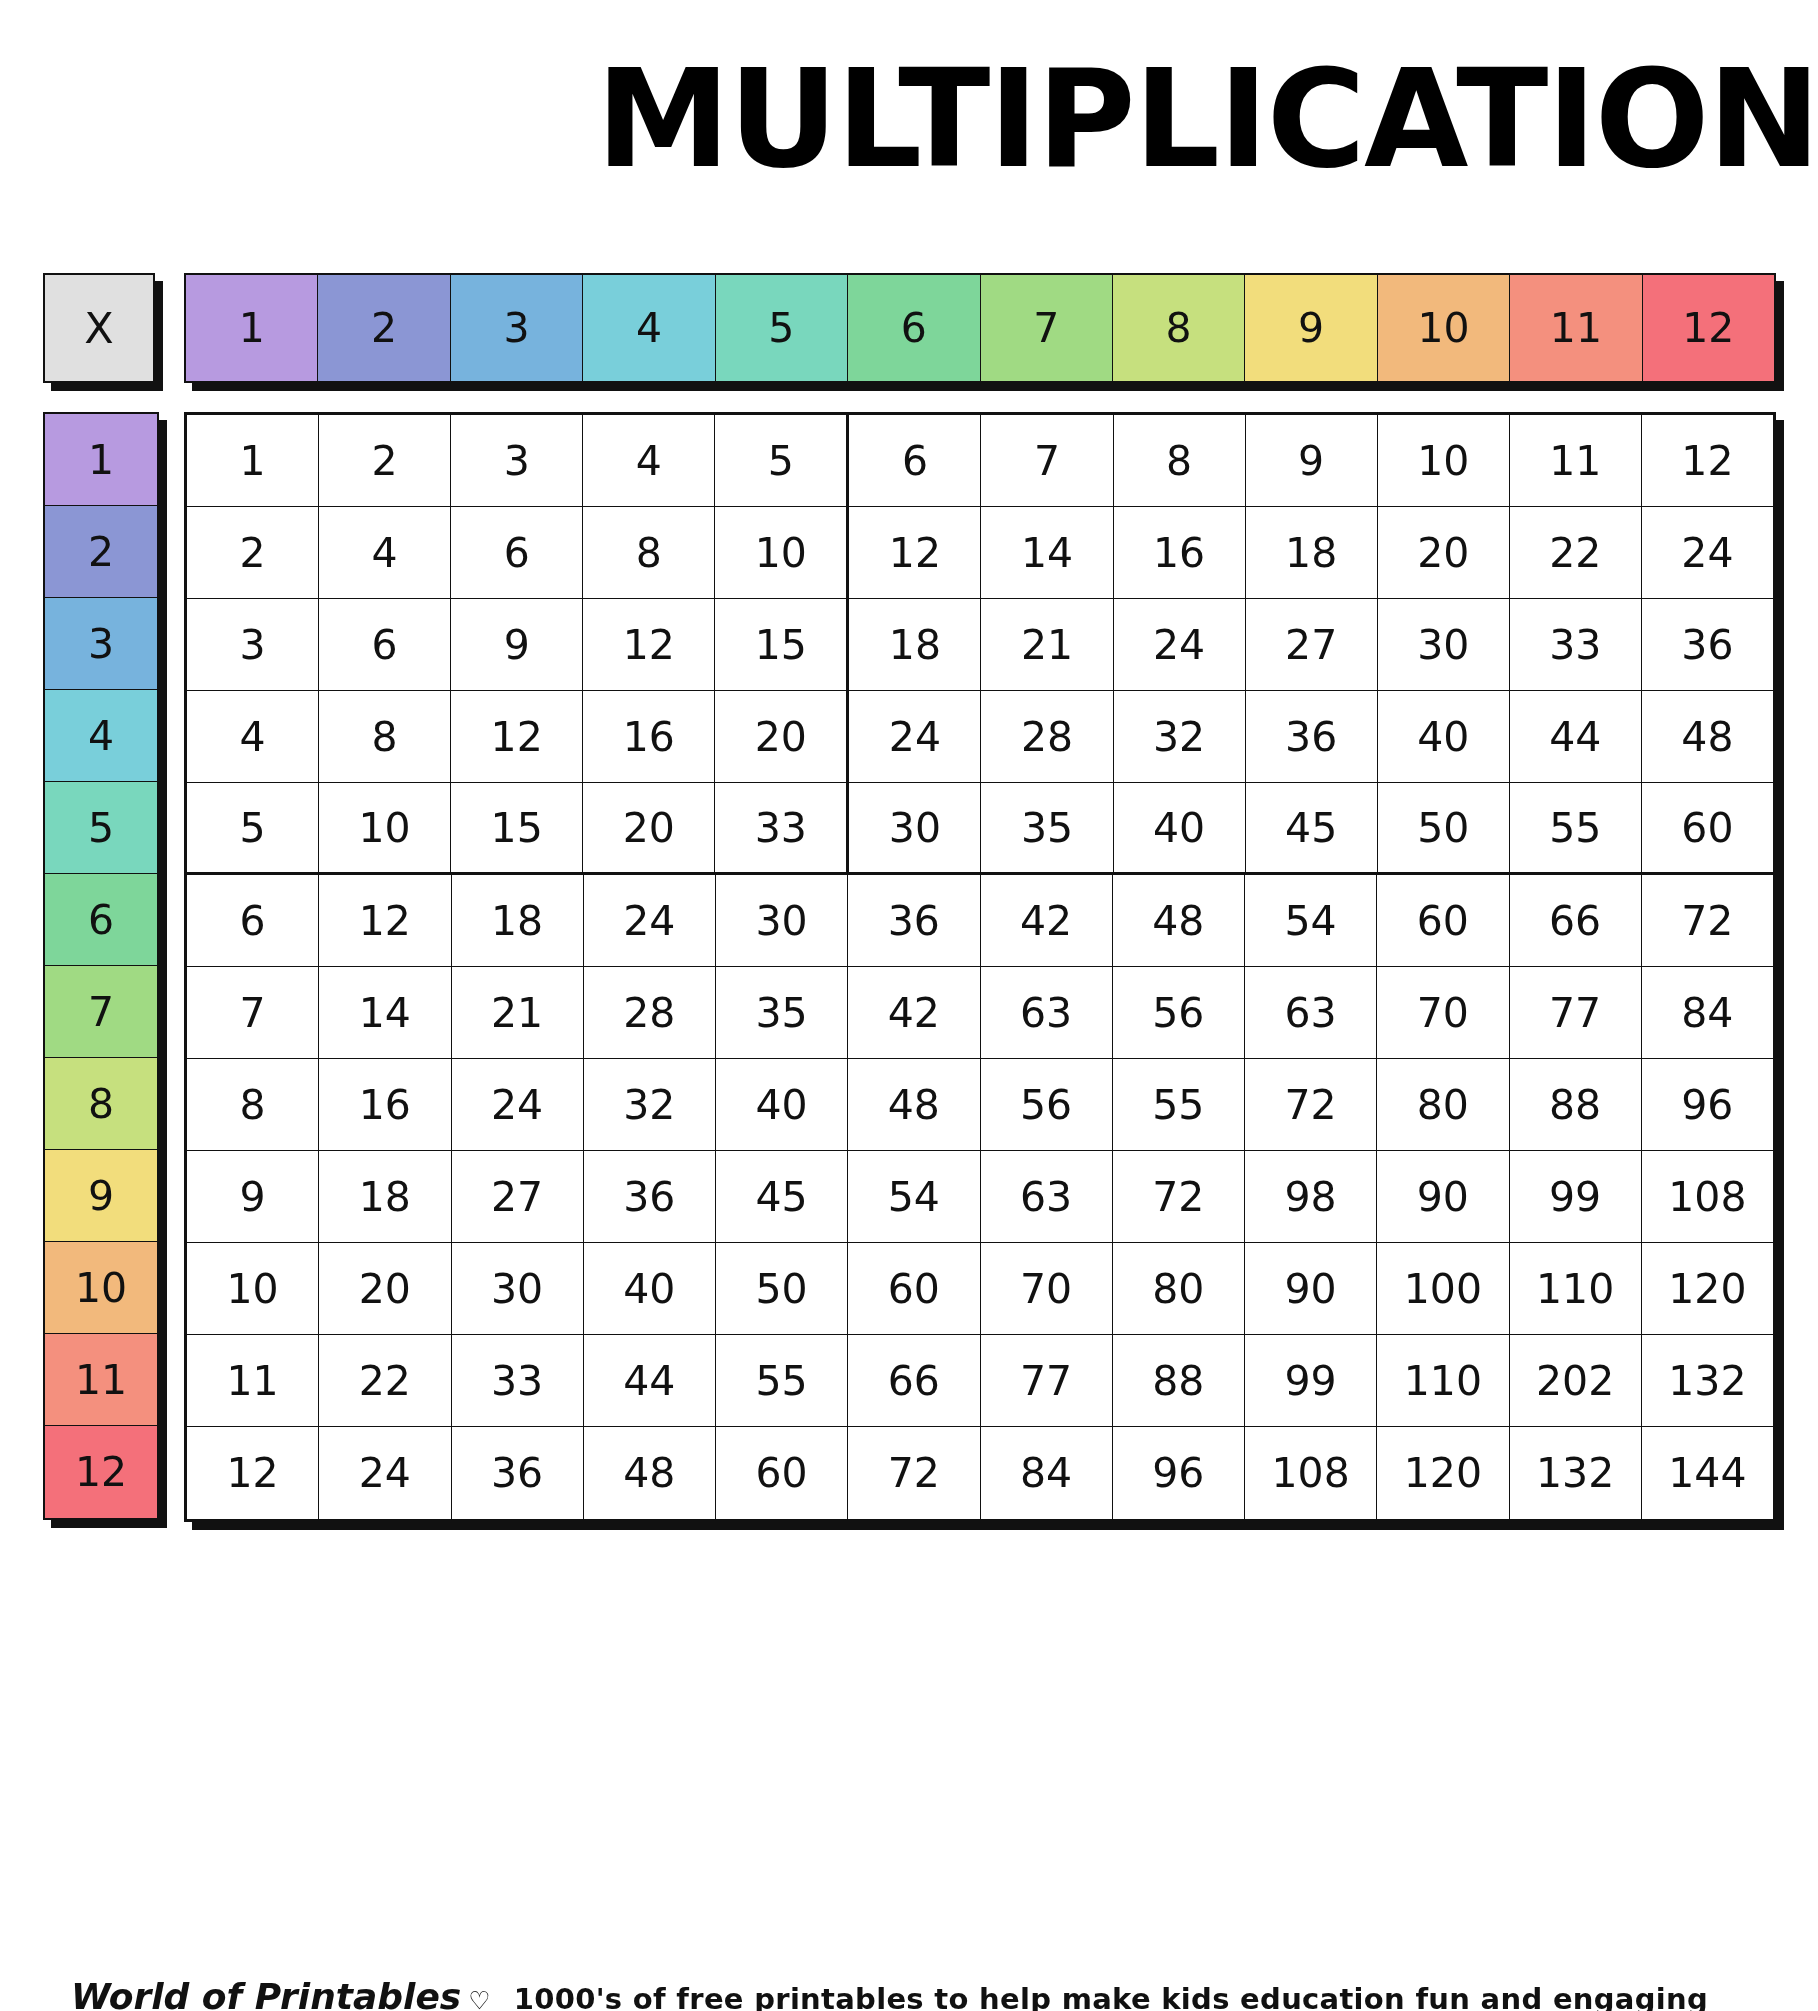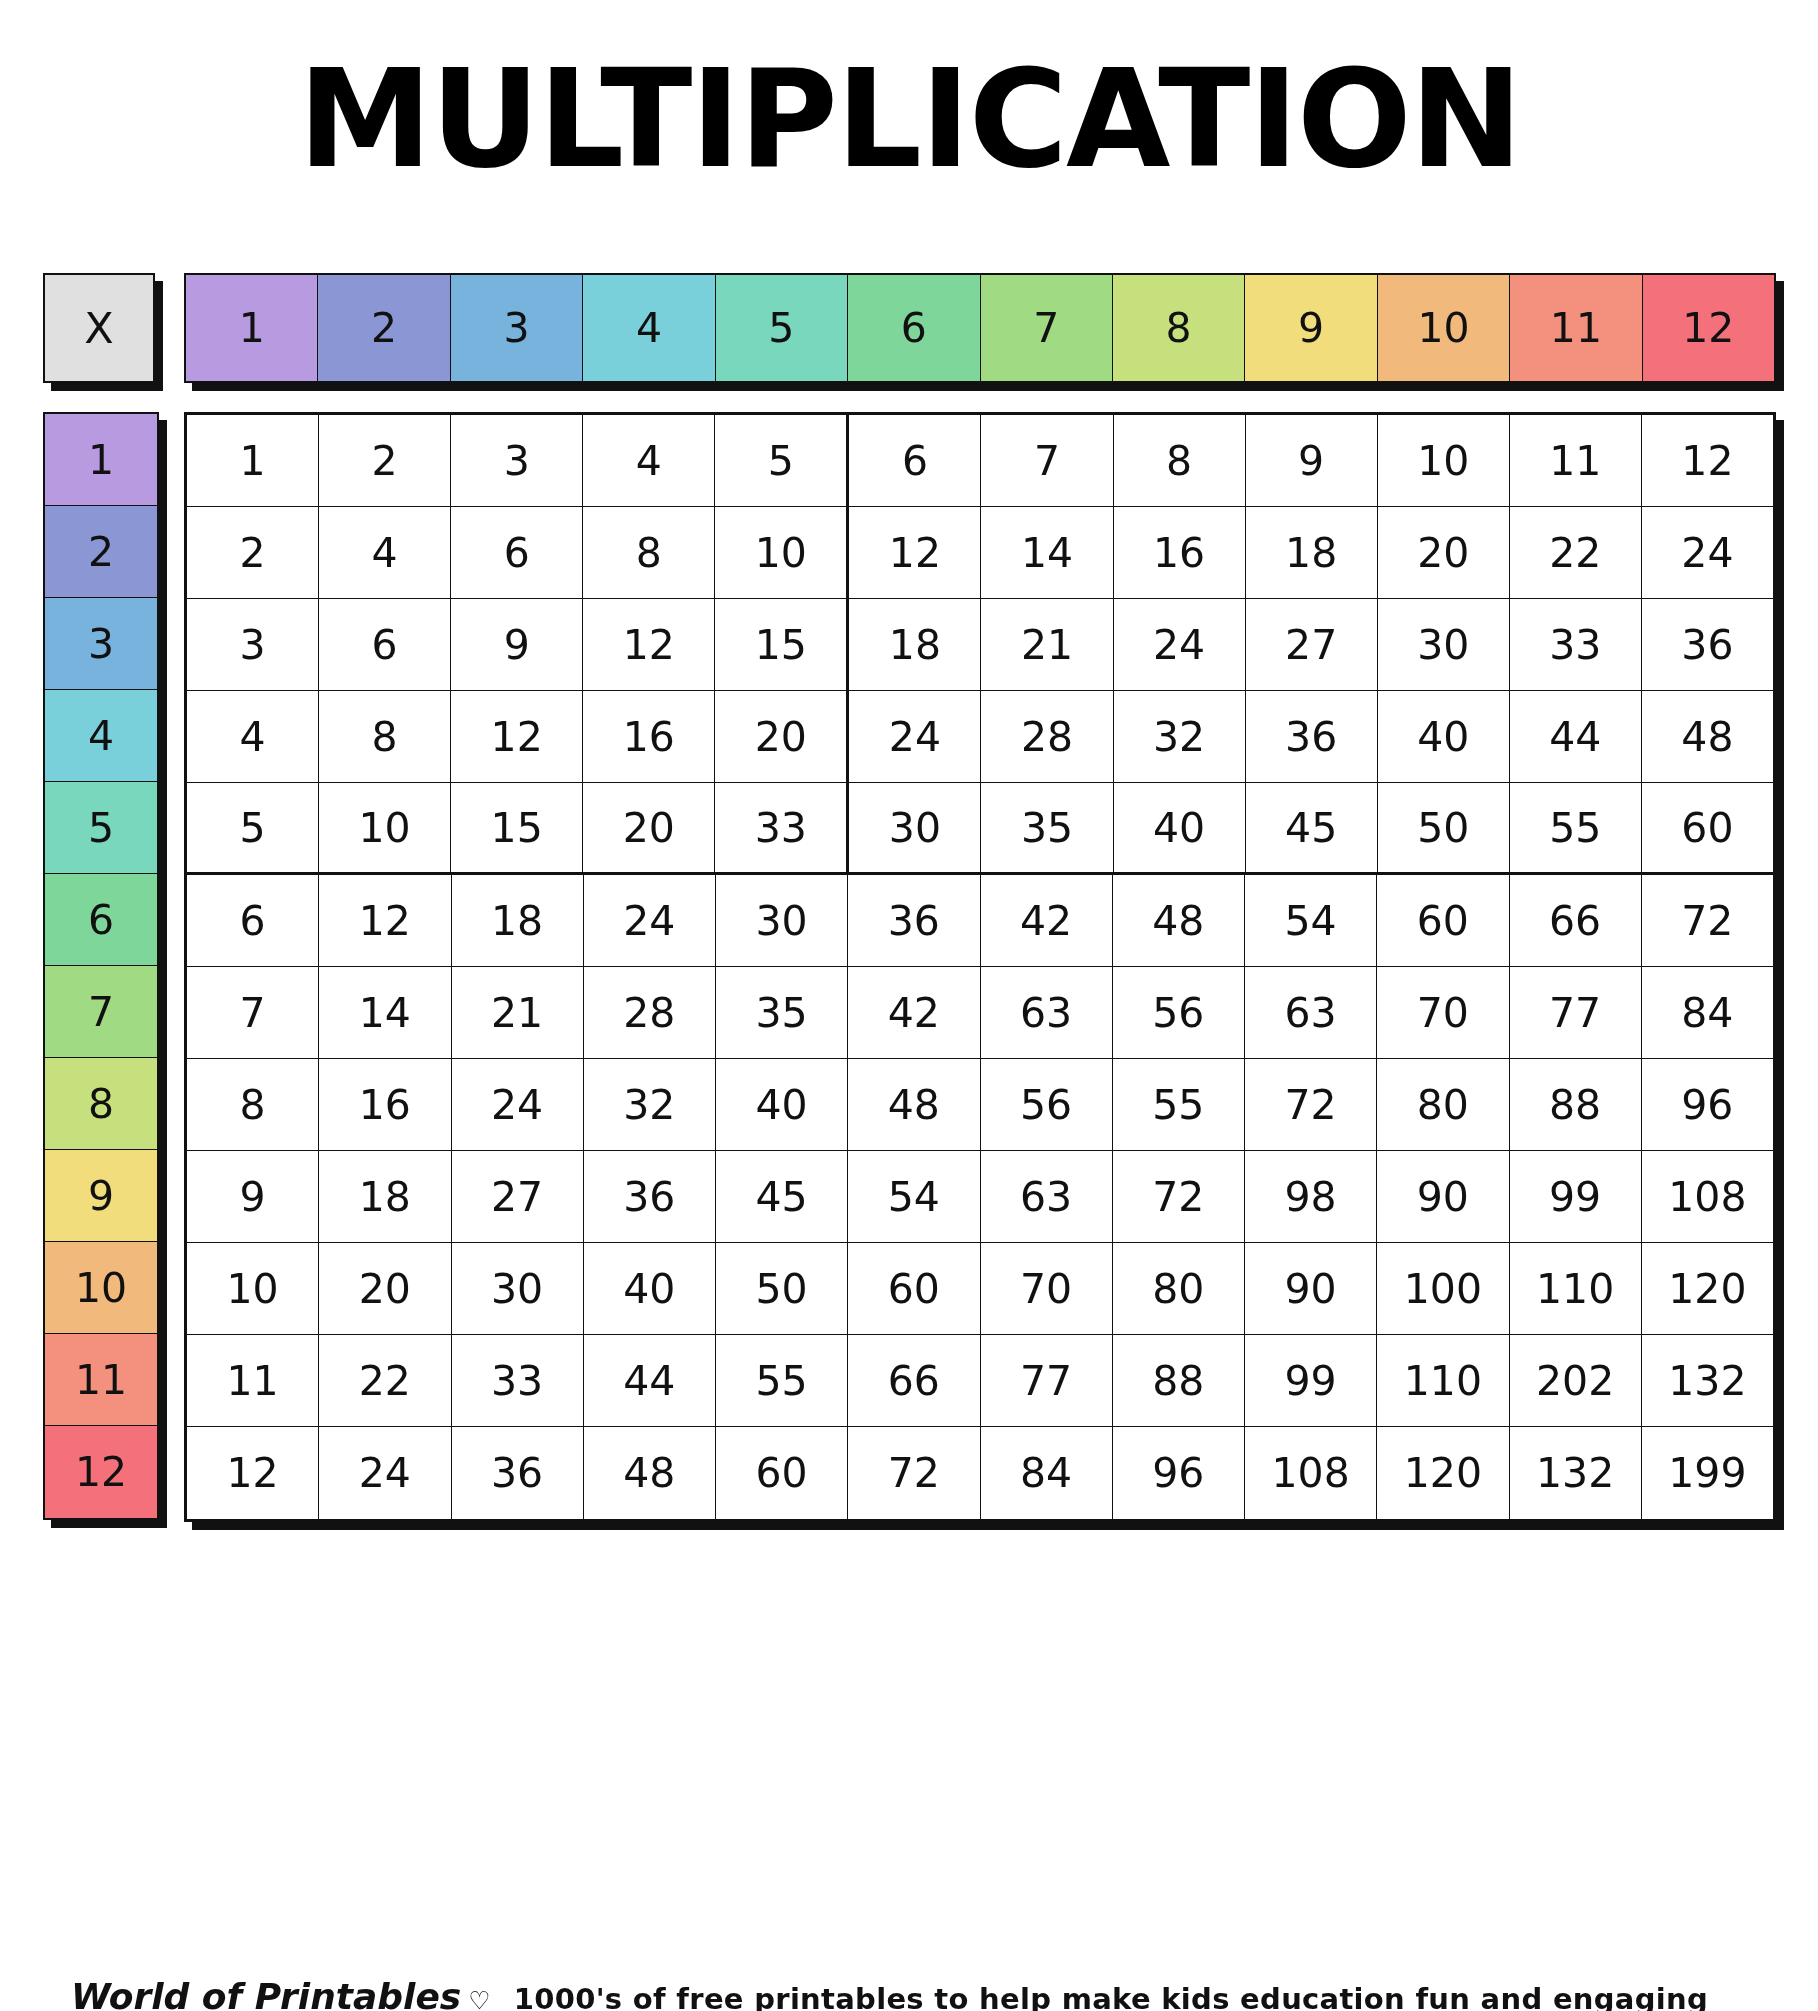--- a/index.html
+++ b/index.html
@@ -18,21 +18,21 @@
   .page {
     position: relative;
     width: 1819px;
     height: 2011px;
     box-sizing: border-box;
     padding: 0;
   }
 
   
   .title {
-    text-align: center;
+    text-align: right;
     font-family: "DejaVu Sans", sans-serif;
     font-weight: 700;
     font-size: 135px;
     letter-spacing: -1.8px;
     line-height: 1;
     margin: 52px 0 0 0;
     color: #000000;
   }
 
   
@@ -394,21 +394,21 @@
             <div class="cell">24</div>
             <div class="cell">36</div>
             <div class="cell">48</div>
             <div class="cell">60</div>
             <div class="cell">72</div>
             <div class="cell">84</div>
             <div class="cell">96</div>
             <div class="cell">108</div>
             <div class="cell">120</div>
             <div class="cell">132</div>
-            <div class="cell">199</div>
+            <div class="cell">144</div>
           </div>
         </div>
     </div>
 
   </div>
 
   <div class="footer">
     <div class="brand">
       <span>World of Printables</span><span class="heart">♡</span>
     </div>

